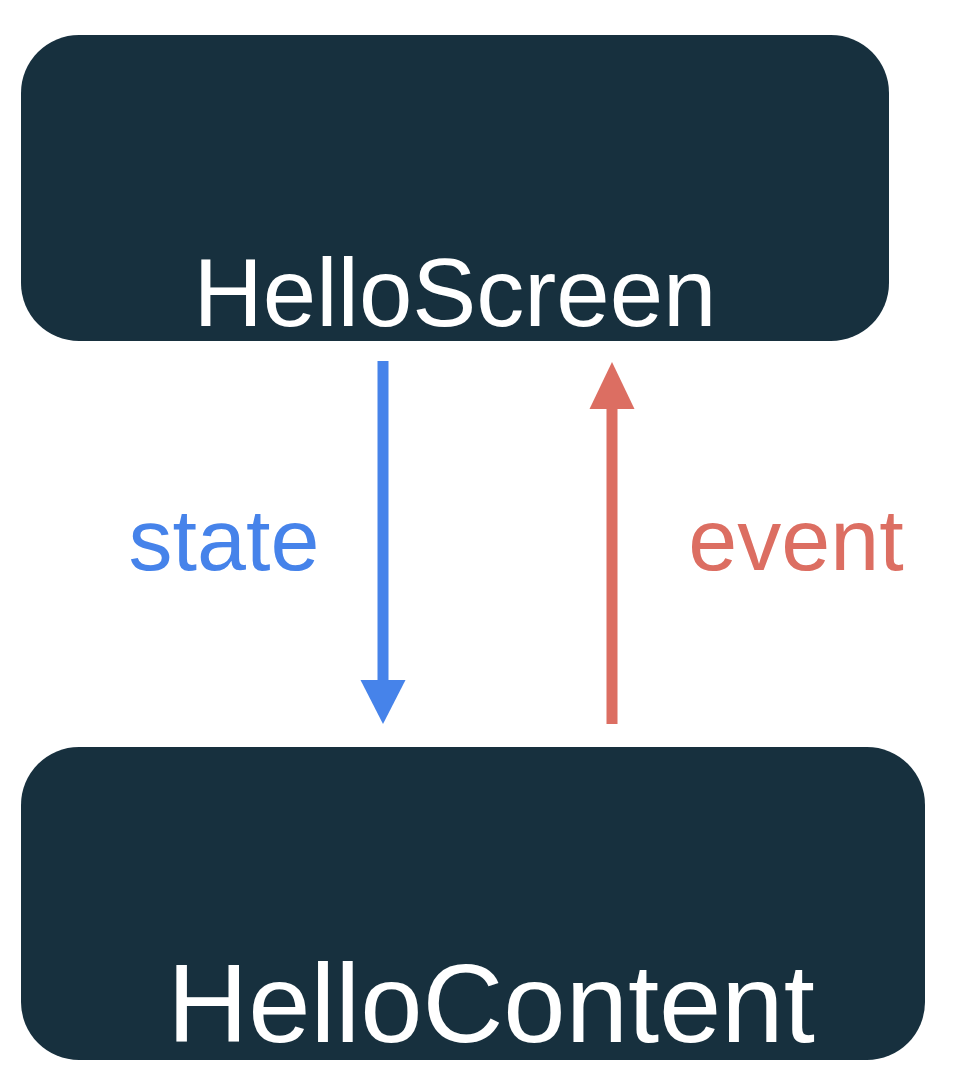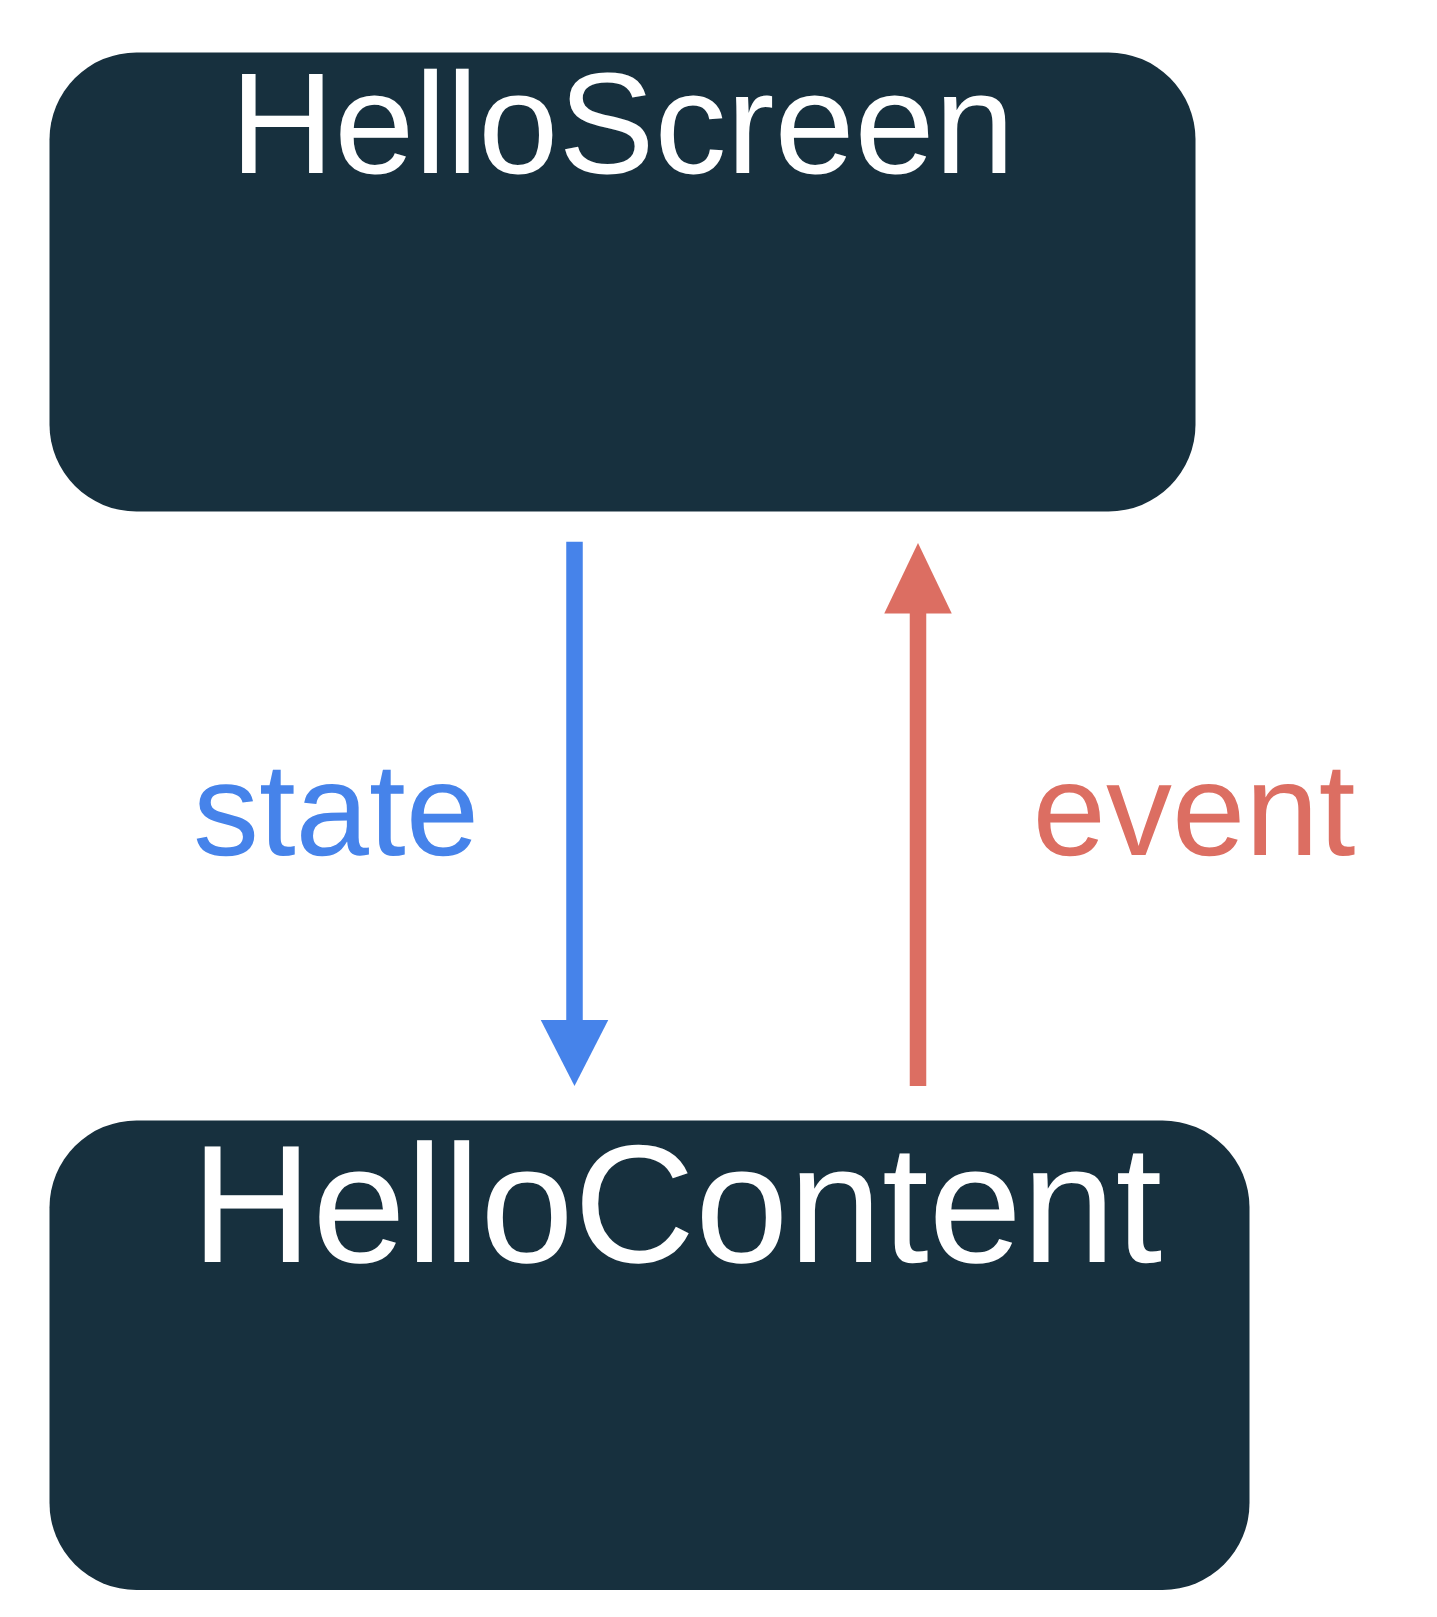--- a/index.html
+++ b/index.html
@@ -10,25 +10,25 @@
   }
   .canvas {
     position: relative;
     width: 958px;
     height: 1078px;
     background: #ffffff;
     overflow: hidden;
   }
   .node {
     position: absolute;
-    left: 33px;
-    width: 764px;
+    left: 21px;
+    width: 868px;
     border-radius: 58px;
     display: flex;
-    align-items: flex-start;
+    align-items: flex-end;
     justify-content: center;
   }
   .node-top {
     top: 35px;
     height: 306px;
   }
   .node-bottom {
     top: 747px;
     height: 313px;
   }

